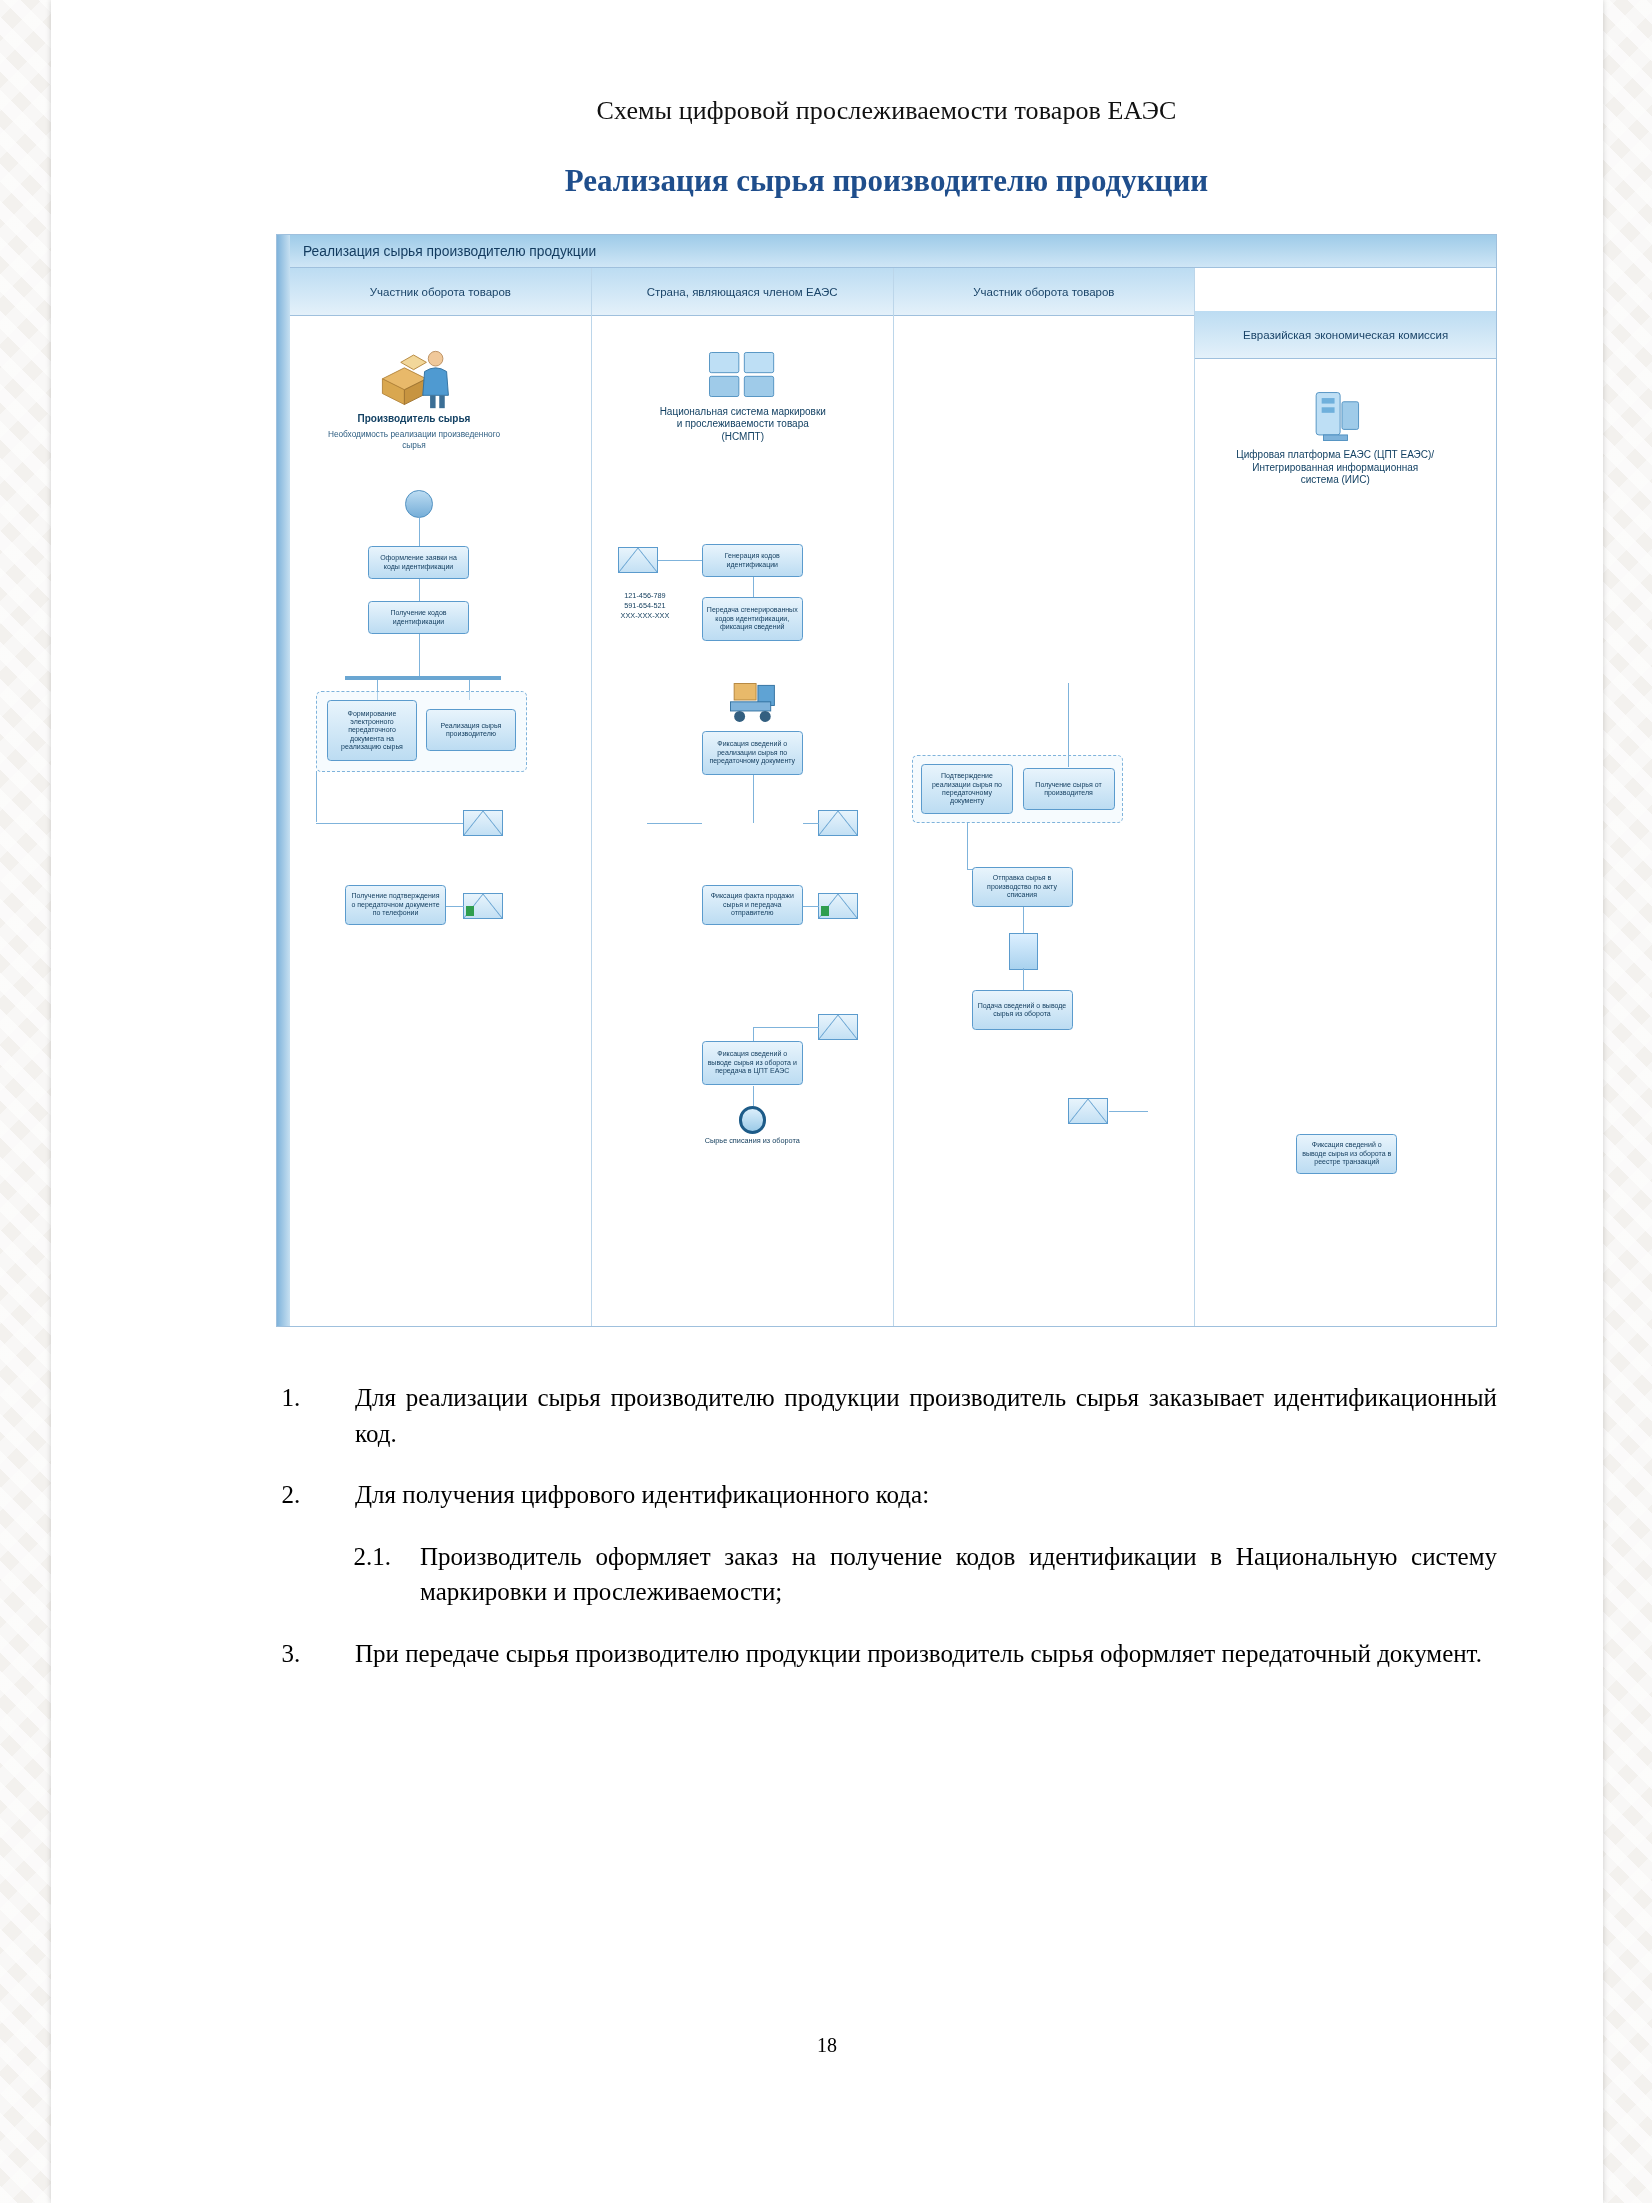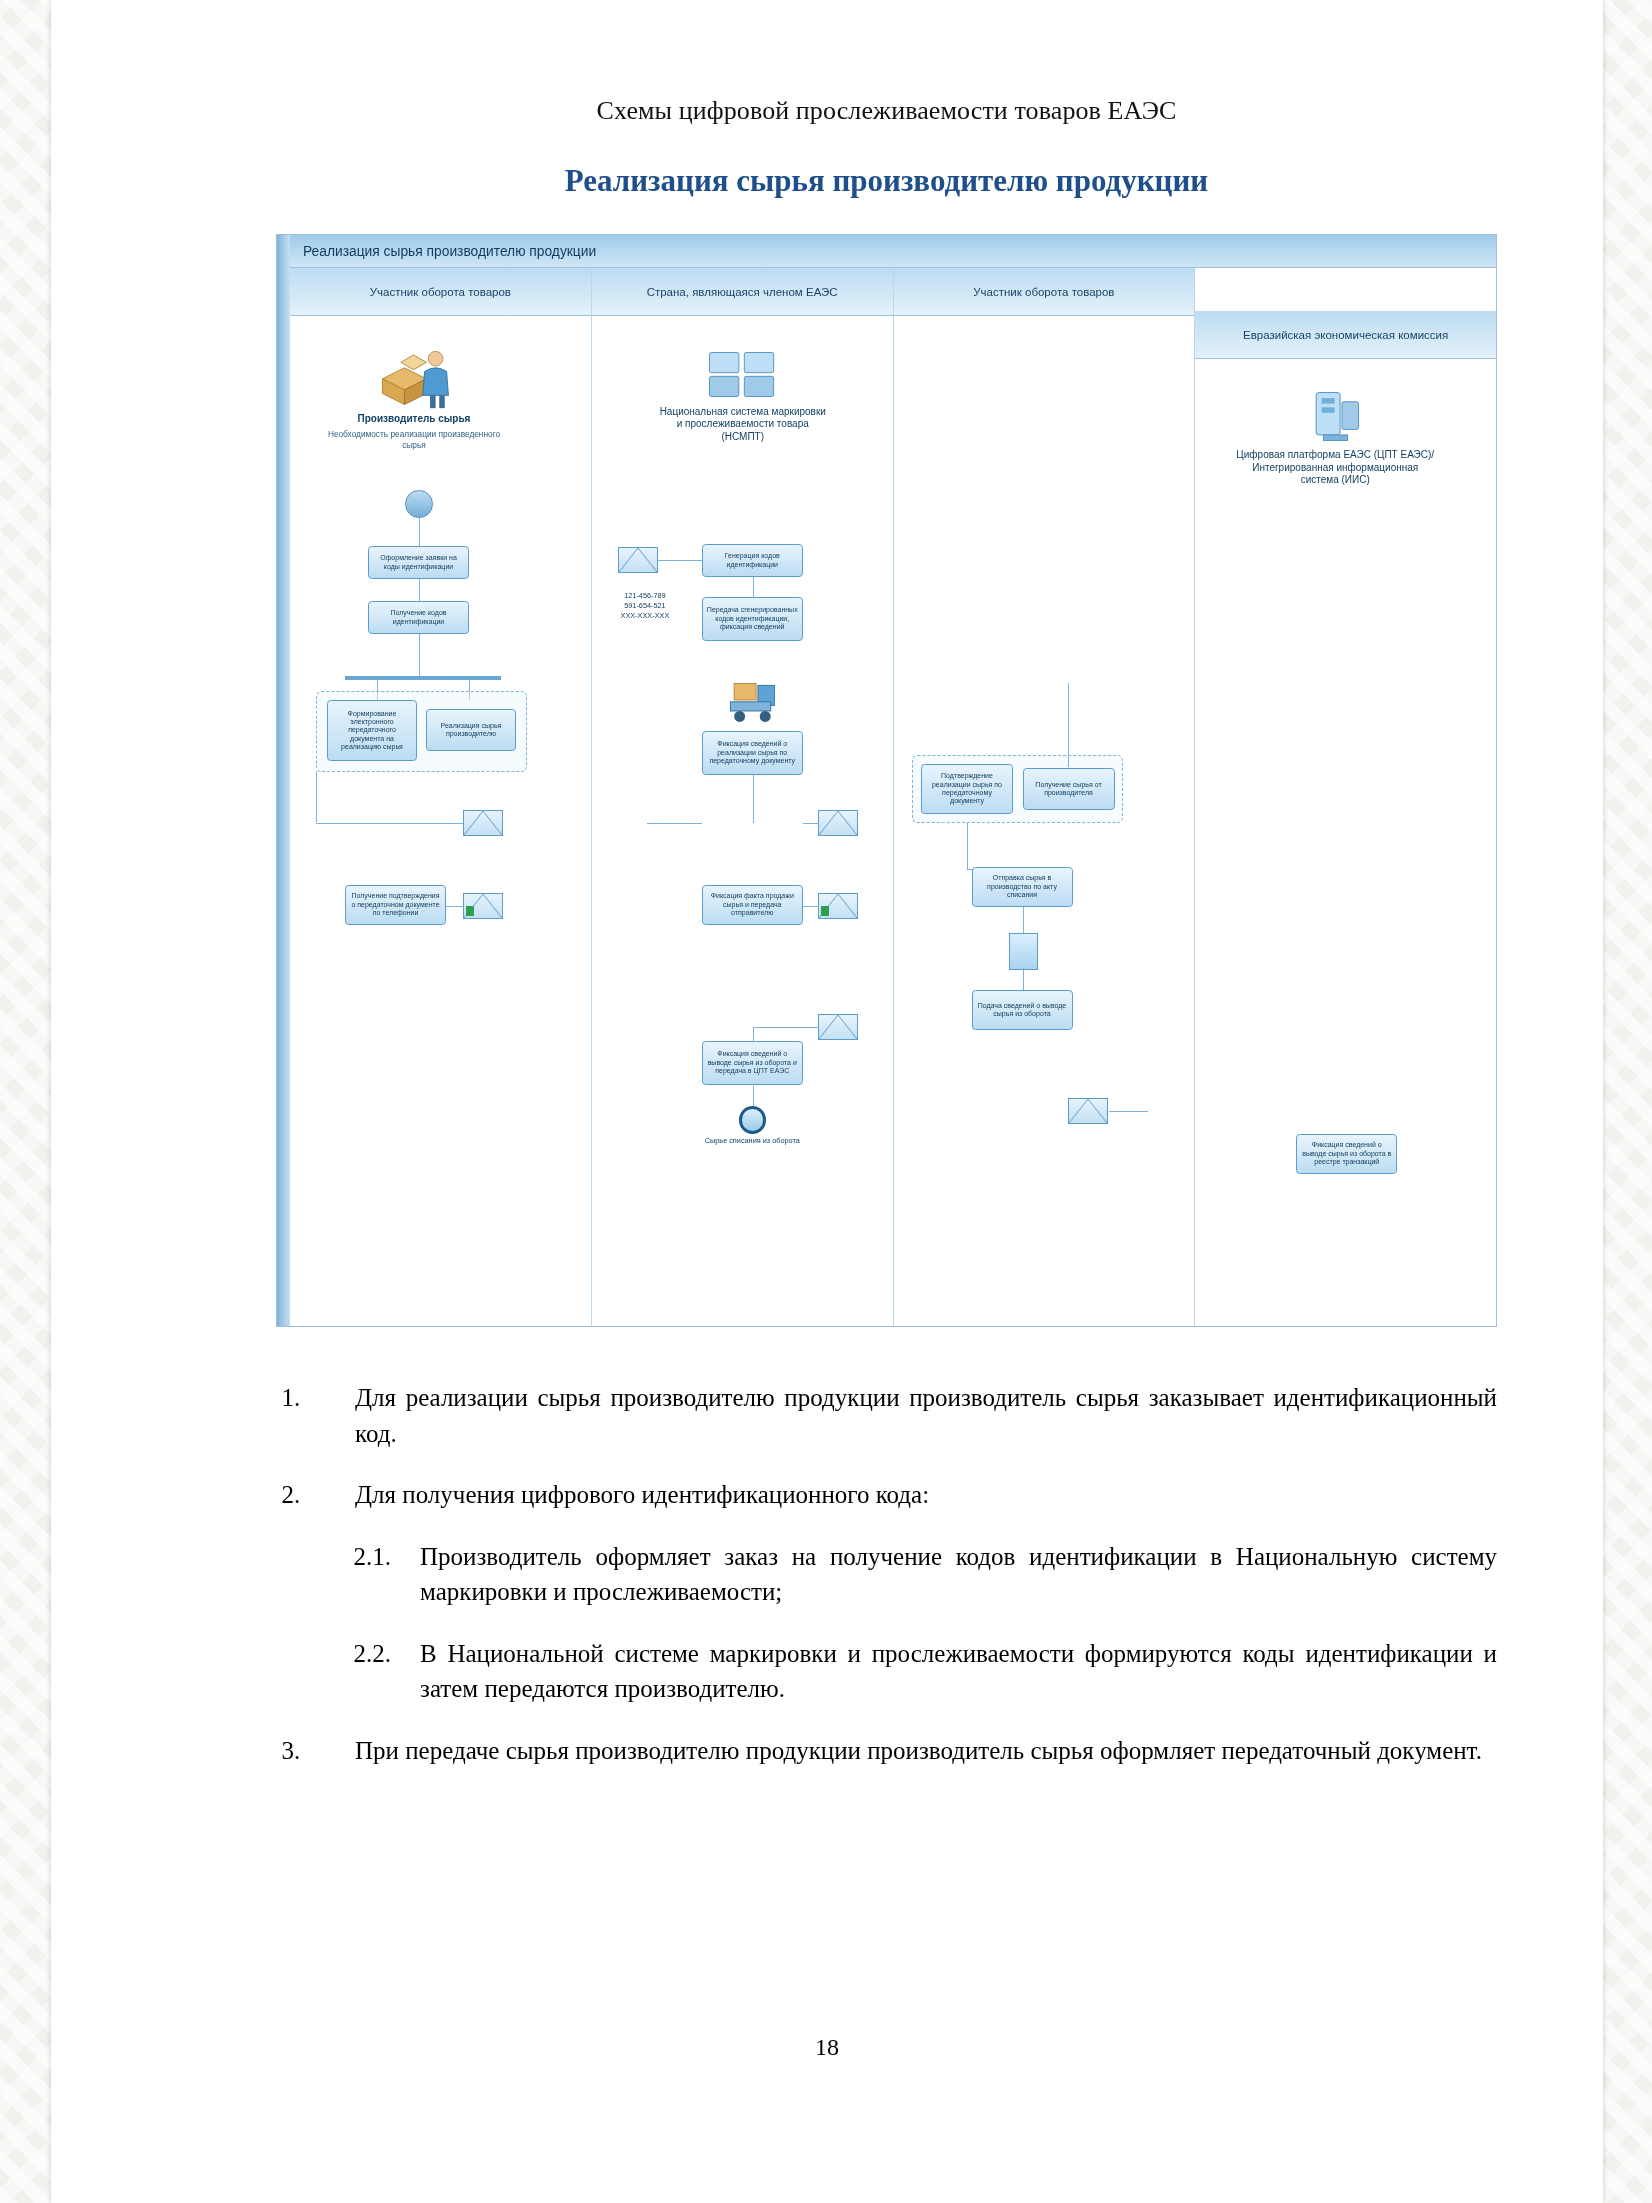--- a/index.html
+++ b/index.html
@@ -252,21 +252,21 @@
     text-justify: inter-word;
   }
   .item.sub { padding-left: 72px; }
   .item.sub .num { width: 72px; flex: 0 0 72px; }
 
   .page-number {
     position: absolute;
     left: 0; right: 0;
     top: 2034px;
     text-align: center;
-    font-size: 24px;
+    font-size: 20px;
     color: #000;
   }
 </style>
 </head>
 <body>
 
 <div class="page-backdrop"></div>
 
 <div class="sheet">
   <div class="content">
@@ -434,24 +434,20 @@
       <div class="item">
         <div class="num">2.</div>
         <div class="txt">Для получения цифрового идентификационного кода:</div>
       </div>
 
       <div class="item sub">
         <div class="num">2.1.</div>
         <div class="txt">Производитель оформляет заказ на получение кодов идентификации в Национальную систему маркировки и прослеживаемости;</div>
       </div>
 
-      <div class="item sub">
-        <div class="num">2.2.</div>
-        <div class="txt">В Национальной системе маркировки и прослеживаемости формируются коды идентификации и затем передаются производителю.</div>
-      </div>
 
       <div class="item">
         <div class="num">3.</div>
         <div class="txt">При передаче сырья производителю продукции производитель сырья оформляет передаточный документ.</div>
       </div>
 
     </div>
   </div>
 
   <div class="page-number">18</div>

